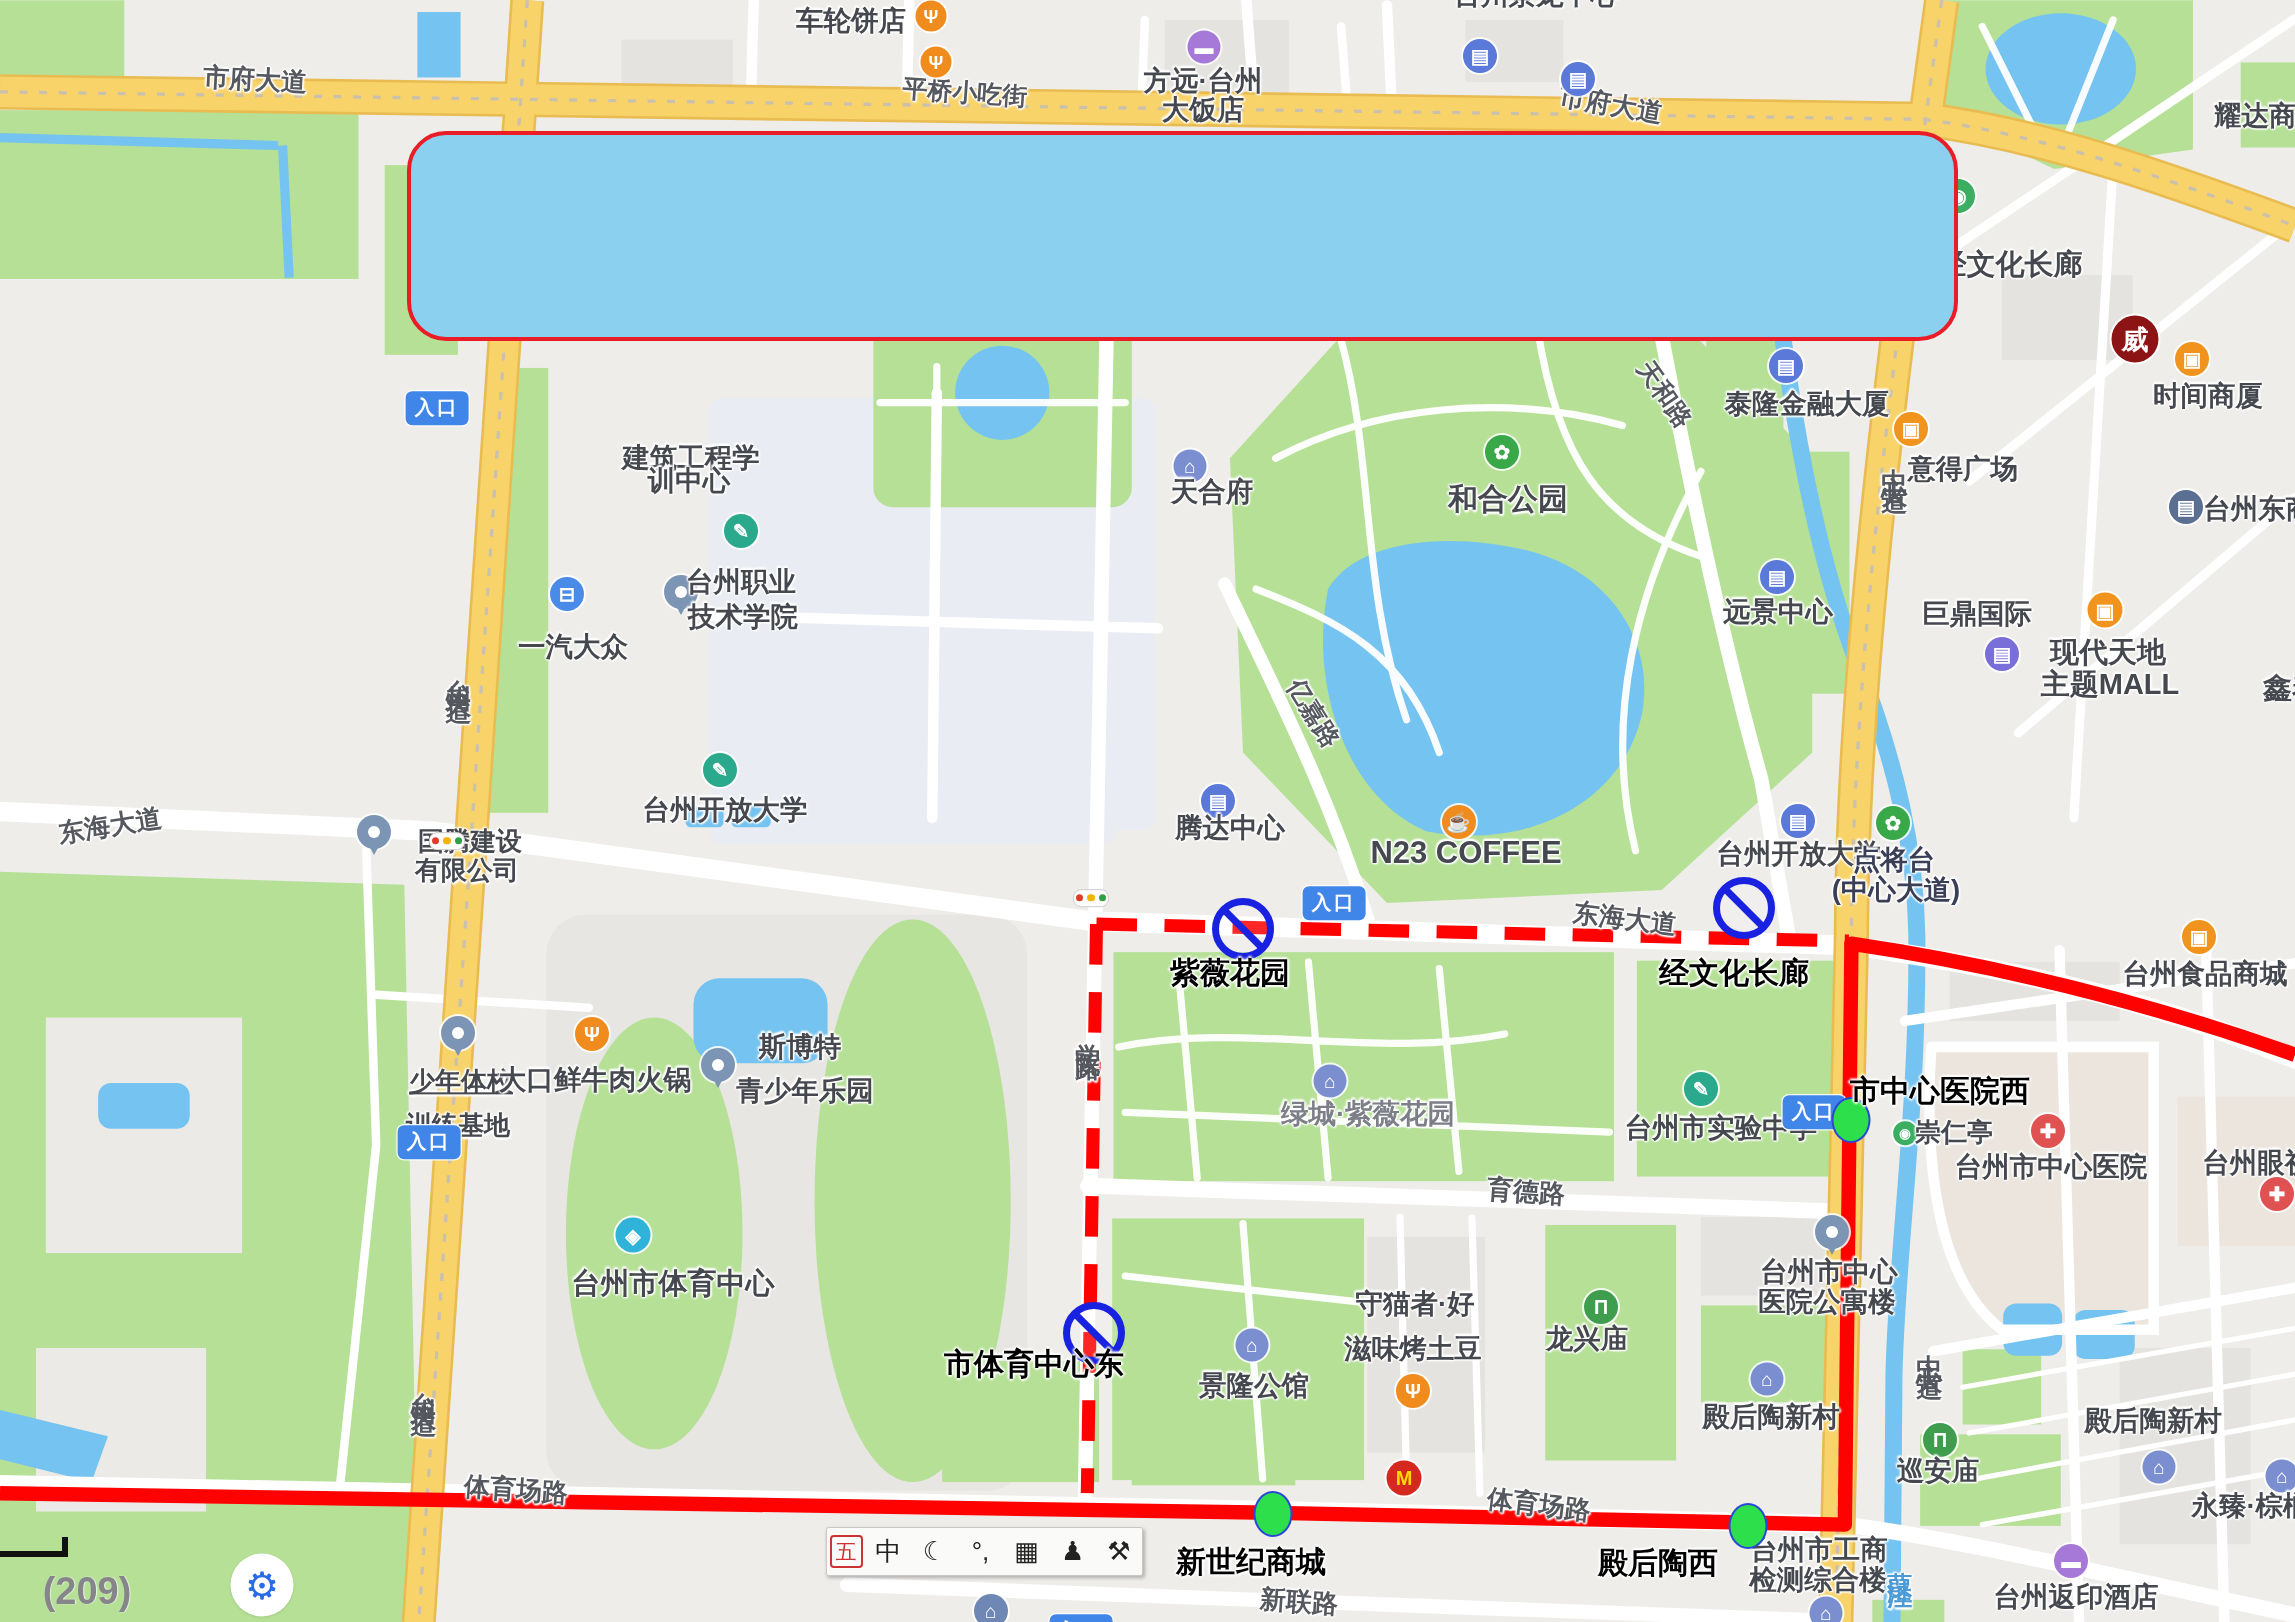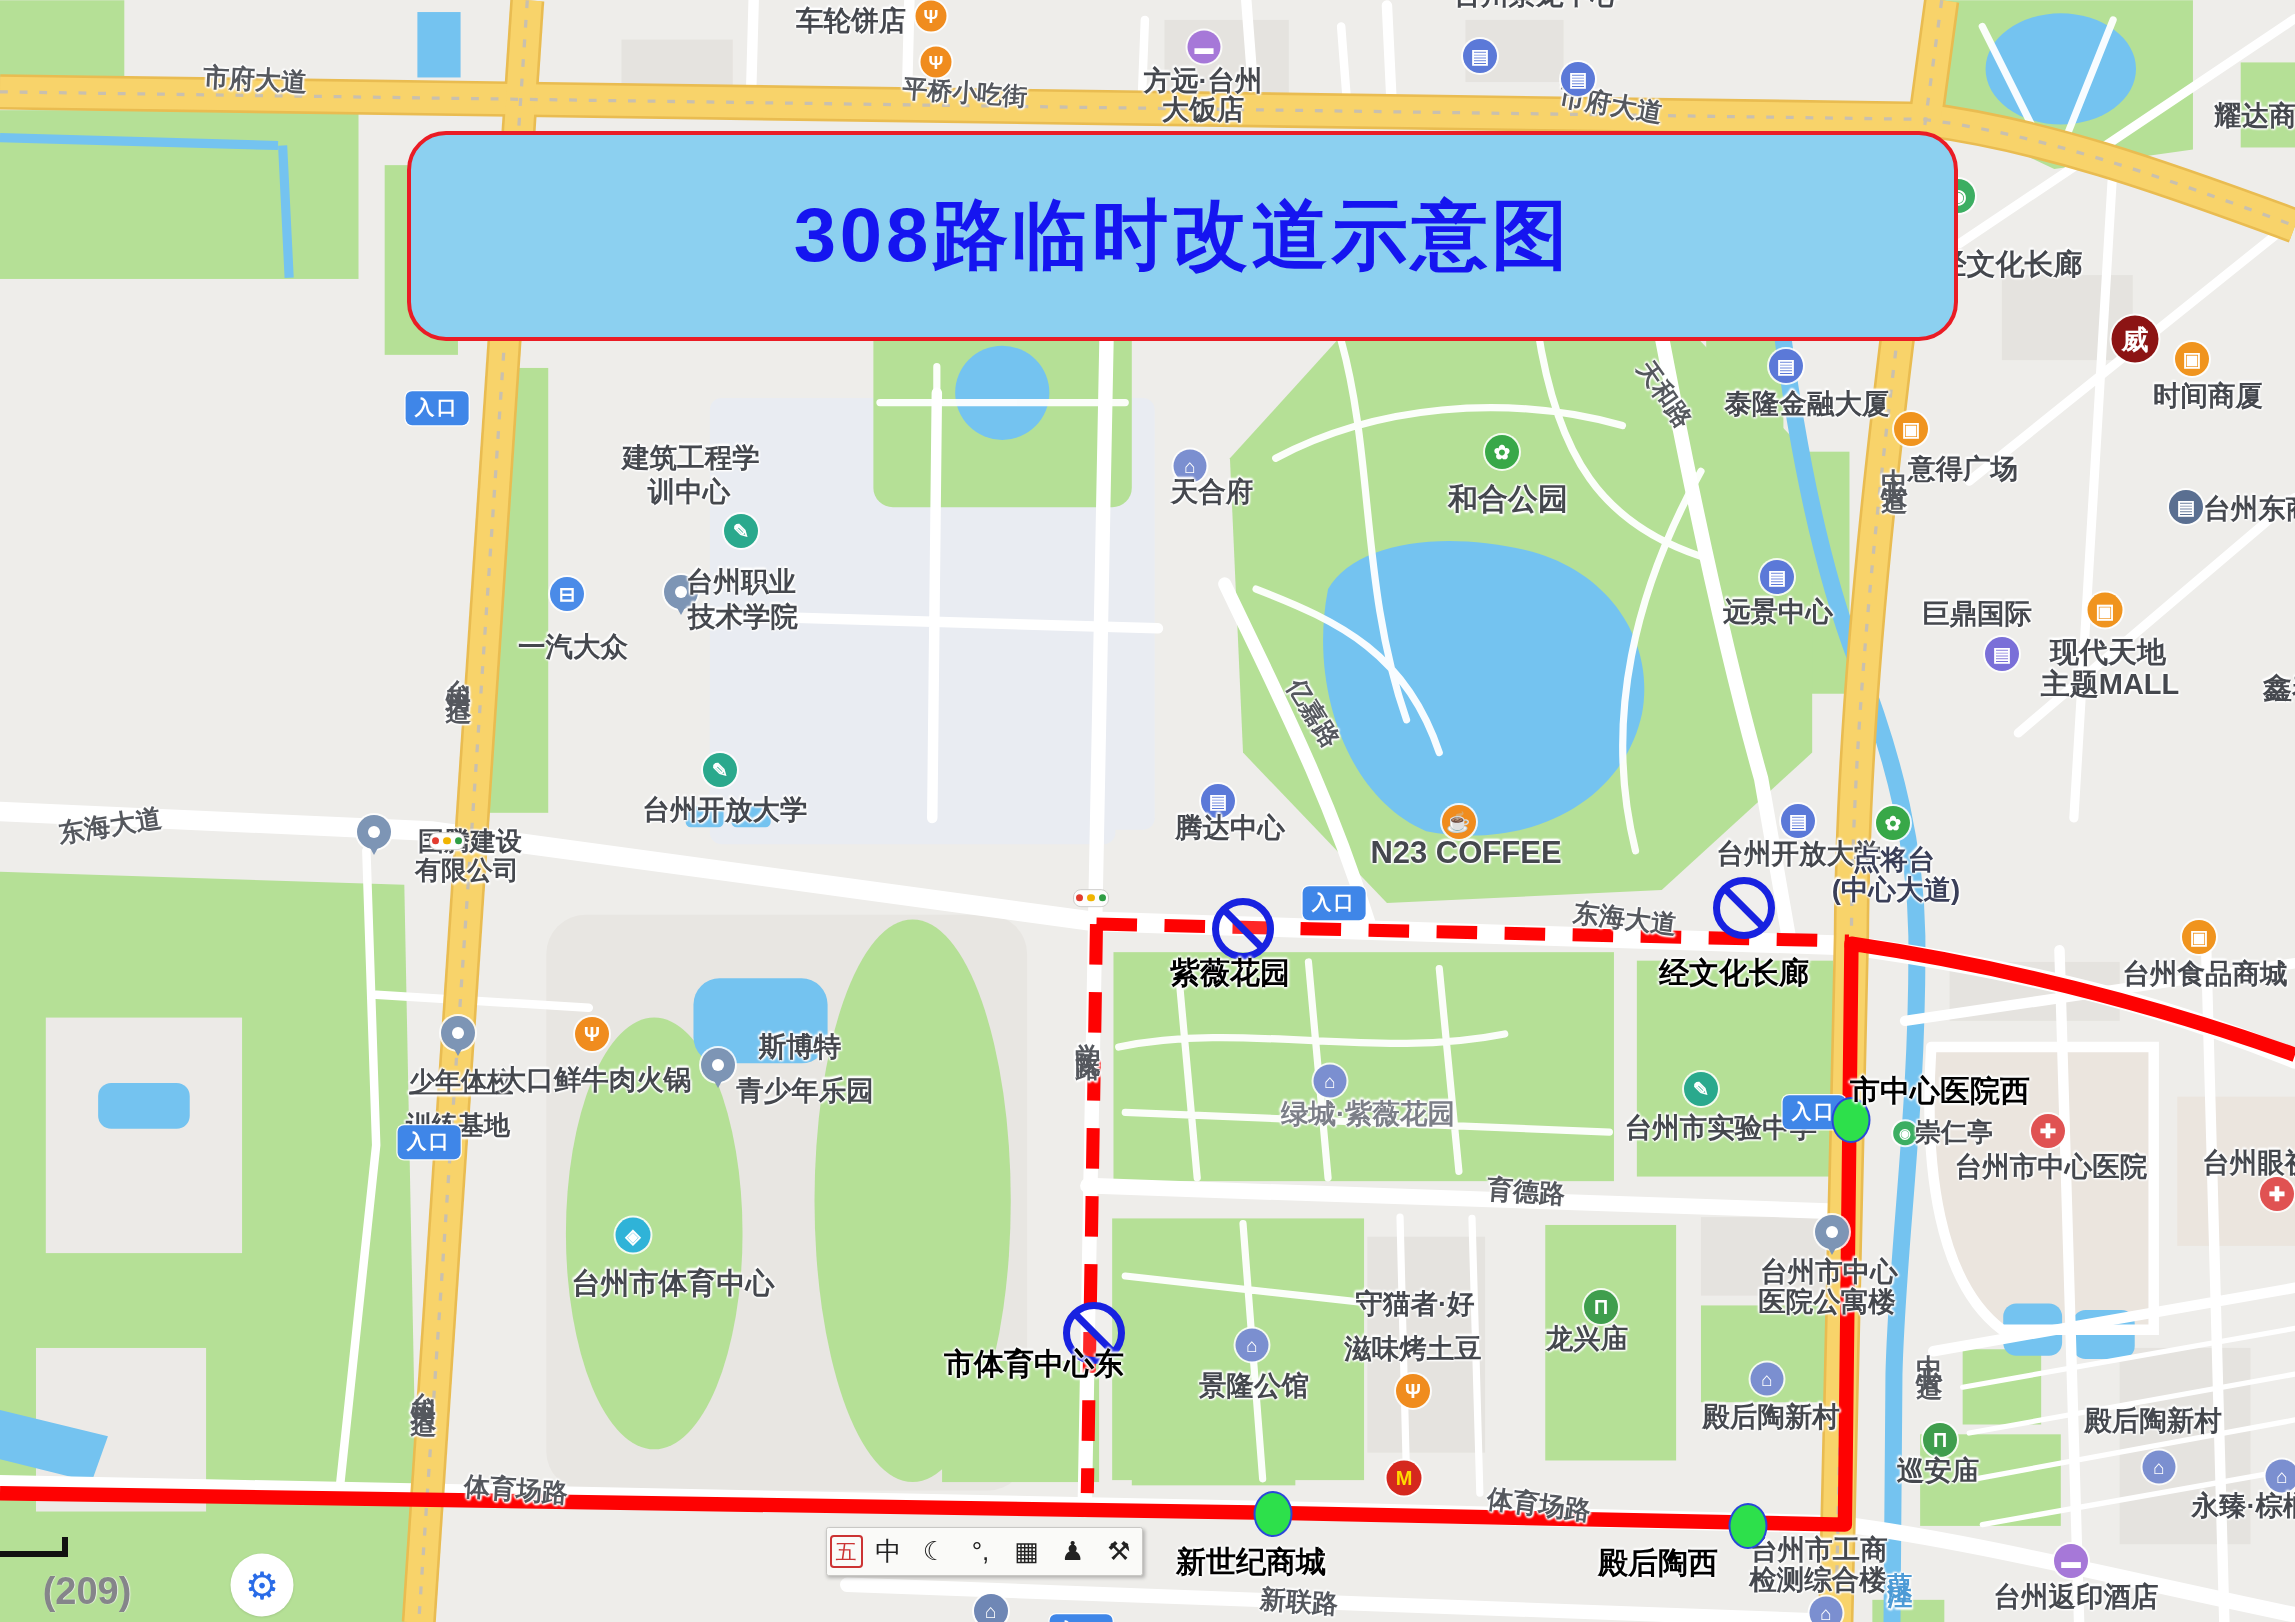--- a/index.html
+++ b/index.html
@@ -189,21 +189,21 @@
       <div class="lbl" style="left: 1536px; top: -5.2px; font-size: 27.5px;">台州景龙中心</div>
       <div class="lbl" style="left: 1570px; top: 162px; font-size: 27.5px;">台州电信大楼</div>
       <div class="lbl" style="left: 2269px; top: 116px; font-size: 27.5px;">耀达商务</div>
       <div class="lbl" style="left: 2010px; top: 264px; font-size: 29px;">经文化长廊</div>
       <div class="lbl" style="left: 1807px; top: 404px; font-size: 27.5px;">泰隆金融大厦</div>
       <div class="lbl" style="left: 1212px; top: 492px; font-size: 27.5px;">天合府</div>
       <div class="lbl" style="left: 1508px; top: 499px; font-size: 30px;">和合公园</div>
       <div class="lbl" style="left: 741px; top: 582px; font-size: 27.5px;">台州职业</div>
       <div class="lbl" style="left: 743px; top: 617px; font-size: 27.5px;">技术学院</div>
       <div class="lbl" style="left: 691px; top: 458px; font-size: 27.5px;">建筑工程学</div>
-      <div class="lbl" style="left: 689px; top: 492px; font-size: 27.5px;">训中心</div>
+      <div class="lbl" style="left: 689px; top: 481px; font-size: 27.5px;">训中心</div>
       <div class="lbl" style="left: 573px; top: 647px; font-size: 27.5px;">一汽大众</div>
       <div class="lbl" style="left: 725px; top: 810px; font-size: 27.5px;">台州开放大学</div>
       <div class="lbl" style="left: 470px; top: 842px; font-size: 26px;">国腾建设</div>
       <div class="lbl" style="left: 467px; top: 871px; font-size: 26px;">有限公司</div>
       <div class="lbl" style="left: 461px; top: 1082px; font-size: 26px; text-decoration: underline;">少年体校</div>
       <div class="lbl" style="left: 458px; top: 1126px; font-size: 26px;">训练基地</div>
       <div class="lbl" style="left: 595px; top: 1080px; font-size: 27.5px;">大口鲜牛肉火锅</div>
       <div class="lbl" style="left: 800px; top: 1047px; font-size: 27.5px;">斯博特</div>
       <div class="lbl" style="left: 805px; top: 1091px; font-size: 27.5px;">青少年乐园</div>
       <div class="lbl" style="left: 673px; top: 1283px; font-size: 29px;">台州市体育中心</div>
@@ -332,21 +332,20 @@
         <i style="background: rgb(47, 158, 68);"></i>
       </div>
       <div class="tlight" style="left: 1091px; top: 898px;">
         <i style="background: rgb(226, 59, 46);"></i>
         <i style="background: rgb(240, 180, 0);"></i>
         <i style="background: rgb(47, 158, 68);"></i>
       </div>
     </div>
 
   <div id="banner" style="left: 407px; top: 131px; width: 1543px; height: 202px; position: absolute; background: rgb(140, 208, 240); border-color: rgb(234, 28, 37);">
-    <div class="t1">308路临时改道示意图</div>
   </div>
 
   <div id="toolbar" style="left:826px;top:1527px;width:315px;height:47px;">
       <div class="tbi redbox">五</div>
       <div class="tbi">中</div>
       <div class="tbi">☾</div>
       <div class="tbi">°,</div>
       <div class="tbi">▦</div>
       <div class="tbi">♟</div>
       <div class="tbi">⚒</div>

